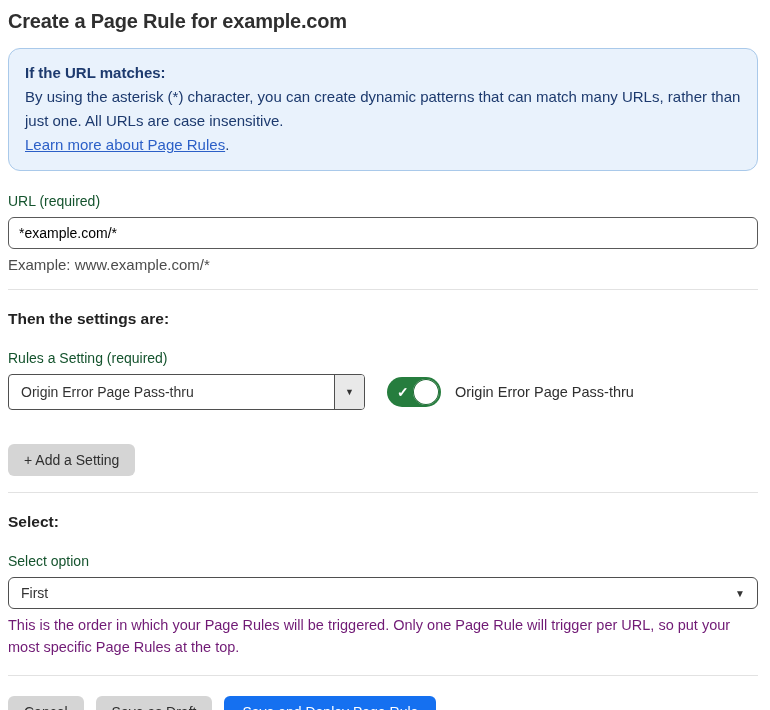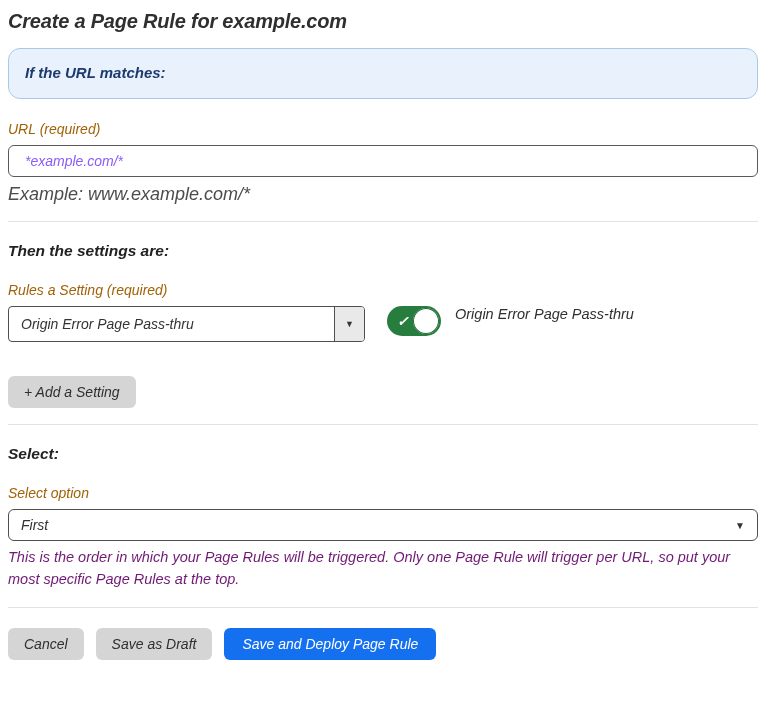--- a/index.html
+++ b/index.html
@@ -1,15 +1,15 @@
 <!DOCTYPE html>
 <html><head>
 <meta charset="utf-8">
 <style>
-  * { box-sizing: border-box; margin: 0; padding: 0; font-style: italic; }
+  * { box-sizing: border-box; margin: 0; padding: 0; }
   html, body { width: 770px; height: 710px; background: #ffffff; }
   body {
     font-family: "Liberation Sans", sans-serif;
     color: #333;
     padding: 10px 12px 0 8px;
     overflow: hidden;
   }
   .page-title {
     font-size: 20px;
     font-weight: 700;
@@ -28,53 +28,53 @@
   }
   .info-box .info-heading { font-weight: 700; }
   .info-box .info-link {
     color: #2b5fc7;
     text-decoration: underline;
     cursor: pointer;
   }
   .field-label {
     margin-top: 22px;
     font-size: 14px;
-    color: #a16207;
+    color: #14532d;
   }
   .text-input {
     margin-top: 8px;
     width: 100%;
     height: 32px;
     border: 1px solid #595959;
     border-radius: 6px;
-    padding: 0 16px;
-    font-size: 14px;
-    color: #8b5cf6;
+    padding: 0 10px;
+    font-size: 14px;
+    color: #000000;
     font-family: "Liberation Sans", sans-serif;
     background: #fff;
   }
   .helper-text {
     margin-top: 7px;
-    font-size: 18px;
+    font-size: 15px;
     color: #4c4c4c;
   }
   .divider {
     border: none;
     border-top: 1px solid #e2e2e2;
     margin-top: 16px;
   }
   .section-heading {
     margin-top: 20px;
     font-size: 15.5px;
     font-weight: 700;
     color: #222;
   }
   .setting-row {
     display: flex;
-    align-items: flex-start;
+    align-items: center;
     margin-top: 8px;
   }
   .picker {
     width: 357px;
     height: 36px;
     border: 1px solid #4f4f4f;
     border-radius: 4px;
     background: #fff;
     display: flex;
     align-items: stretch;
@@ -174,20 +174,22 @@
 </style>
 </head>
 <body>
 
 
 
 <h1 class="page-title">Create a Page Rule for example.com</h1>
 
 <div class="info-box">
   <div class="info-heading">If the URL matches:</div>
+  <div class="info-body">By using the asterisk (*) character, you can create dynamic patterns that can match many URLs, rather than just one. All URLs are case insensitive.</div>
+  <div><a class="info-link">Learn more about Page Rules</a><span>.</span></div>
 </div>
 
 <div class="field-label">URL (required)</div>
 <input class="text-input" type="text" value="*example.com/*" style="">
 <div class="helper-text">Example: www.example.com/*</div>
 
 <hr class="divider">
 
 <div class="section-heading">Then the settings are:</div>
 

